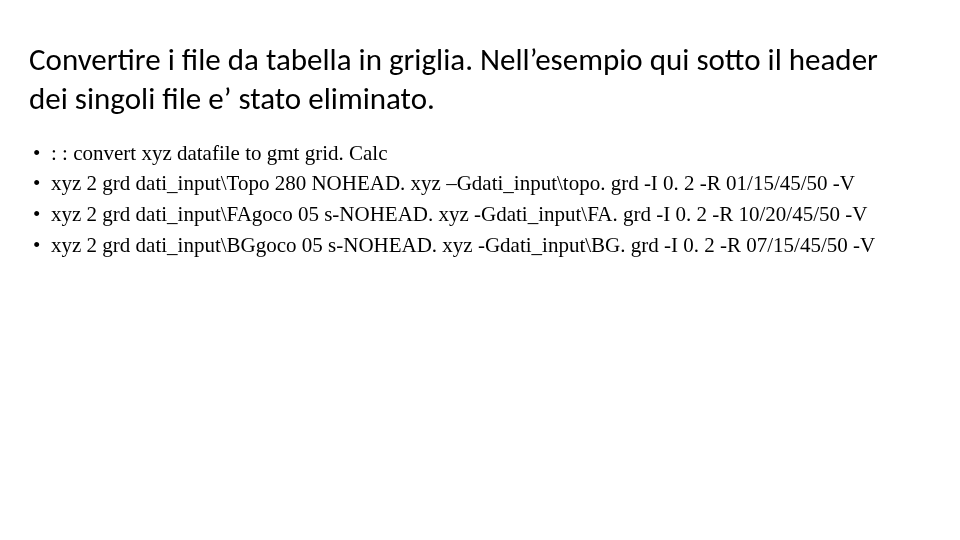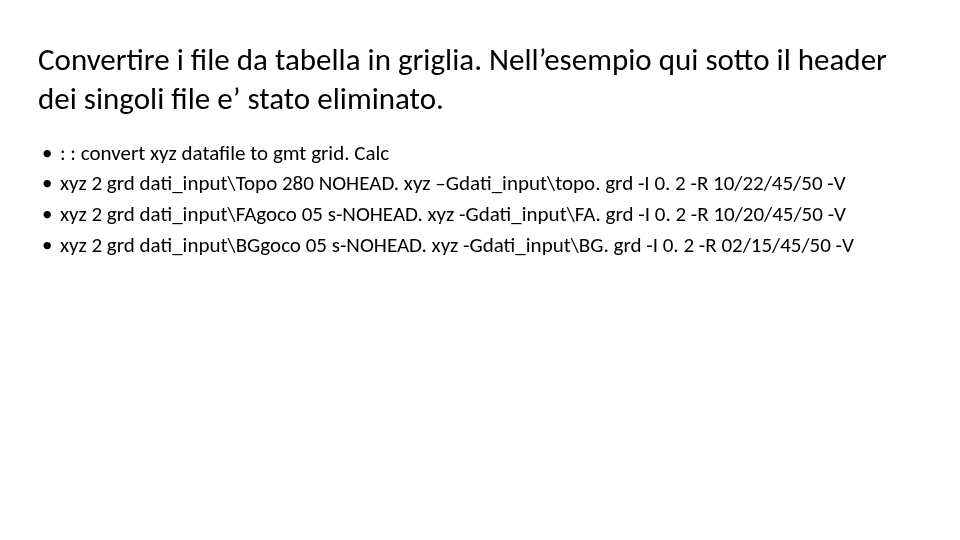--- a/index.html
+++ b/index.html
@@ -8,35 +8,36 @@
     width: 960px;
     height: 540px;
     background: #ffffff;
     font-family: "Calibri", "Segoe UI", Arial, sans-serif;
     color: #000000;
   }
   .slide {
     box-sizing: border-box;
     width: 960px;
     height: 540px;
-    padding: 40px 60px 40px 38px;
+    padding: 40px 60px 40px 29px;
   }
   .title {
     font-size: 31px;
     line-height: 1.25;
     font-weight: 400;
     margin: 0 0 22px 0;
     letter-spacing: 0px;
   }
   ul.body {
     list-style: none;
     margin: 0;
     padding: 0;
     font-size: 21px;
     line-height: 1.28;
+    font-family: Liberation Serif, serif;
   }
   ul.body > li {
     position: relative;
     padding-left: 22px;
     margin: 0 0 4px 0;
   }
   ul.body > li::before {
     content: "•";
     position: absolute;
     left: 4px;
@@ -45,17 +46,17 @@
     line-height: 1.28;
   }
 </style>
 </head>
 <body>
 
 <div class="slide">
   <h1 class="title">Convertire i file da tabella in griglia. Nell’esempio qui sotto il header dei singoli file e’ stato eliminato.</h1>
   <ul class="body">
     <li>: : convert xyz datafile to gmt grid. Calc</li>
-    <li>xyz 2 grd dati_input\Topo 280 NOHEAD. xyz –Gdati_input\topo. grd -I 0. 2 -R 10/22/45/50 -V</li>
+    <li>xyz 2 grd dati_input\Topo 280 NOHEAD. xyz –Gdati_input\topo. grd -I 0. 2 -R 01/15/45/50 -V</li>
     <li>xyz 2 grd dati_input\FAgoco 05 s-NOHEAD. xyz -Gdati_input\FA. grd -I 0. 2 -R 10/20/45/50 -V</li>
-    <li>xyz 2 grd dati_input\BGgoco 05 s-NOHEAD. xyz -Gdati_input\BG. grd -I 0. 2 -R 02/15/45/50 -V</li>
+    <li>xyz 2 grd dati_input\BGgoco 05 s-NOHEAD. xyz -Gdati_input\BG. grd -I 0. 2 -R 07/15/45/50 -V</li>
   </ul>
 </div>
 
 </body></html>

